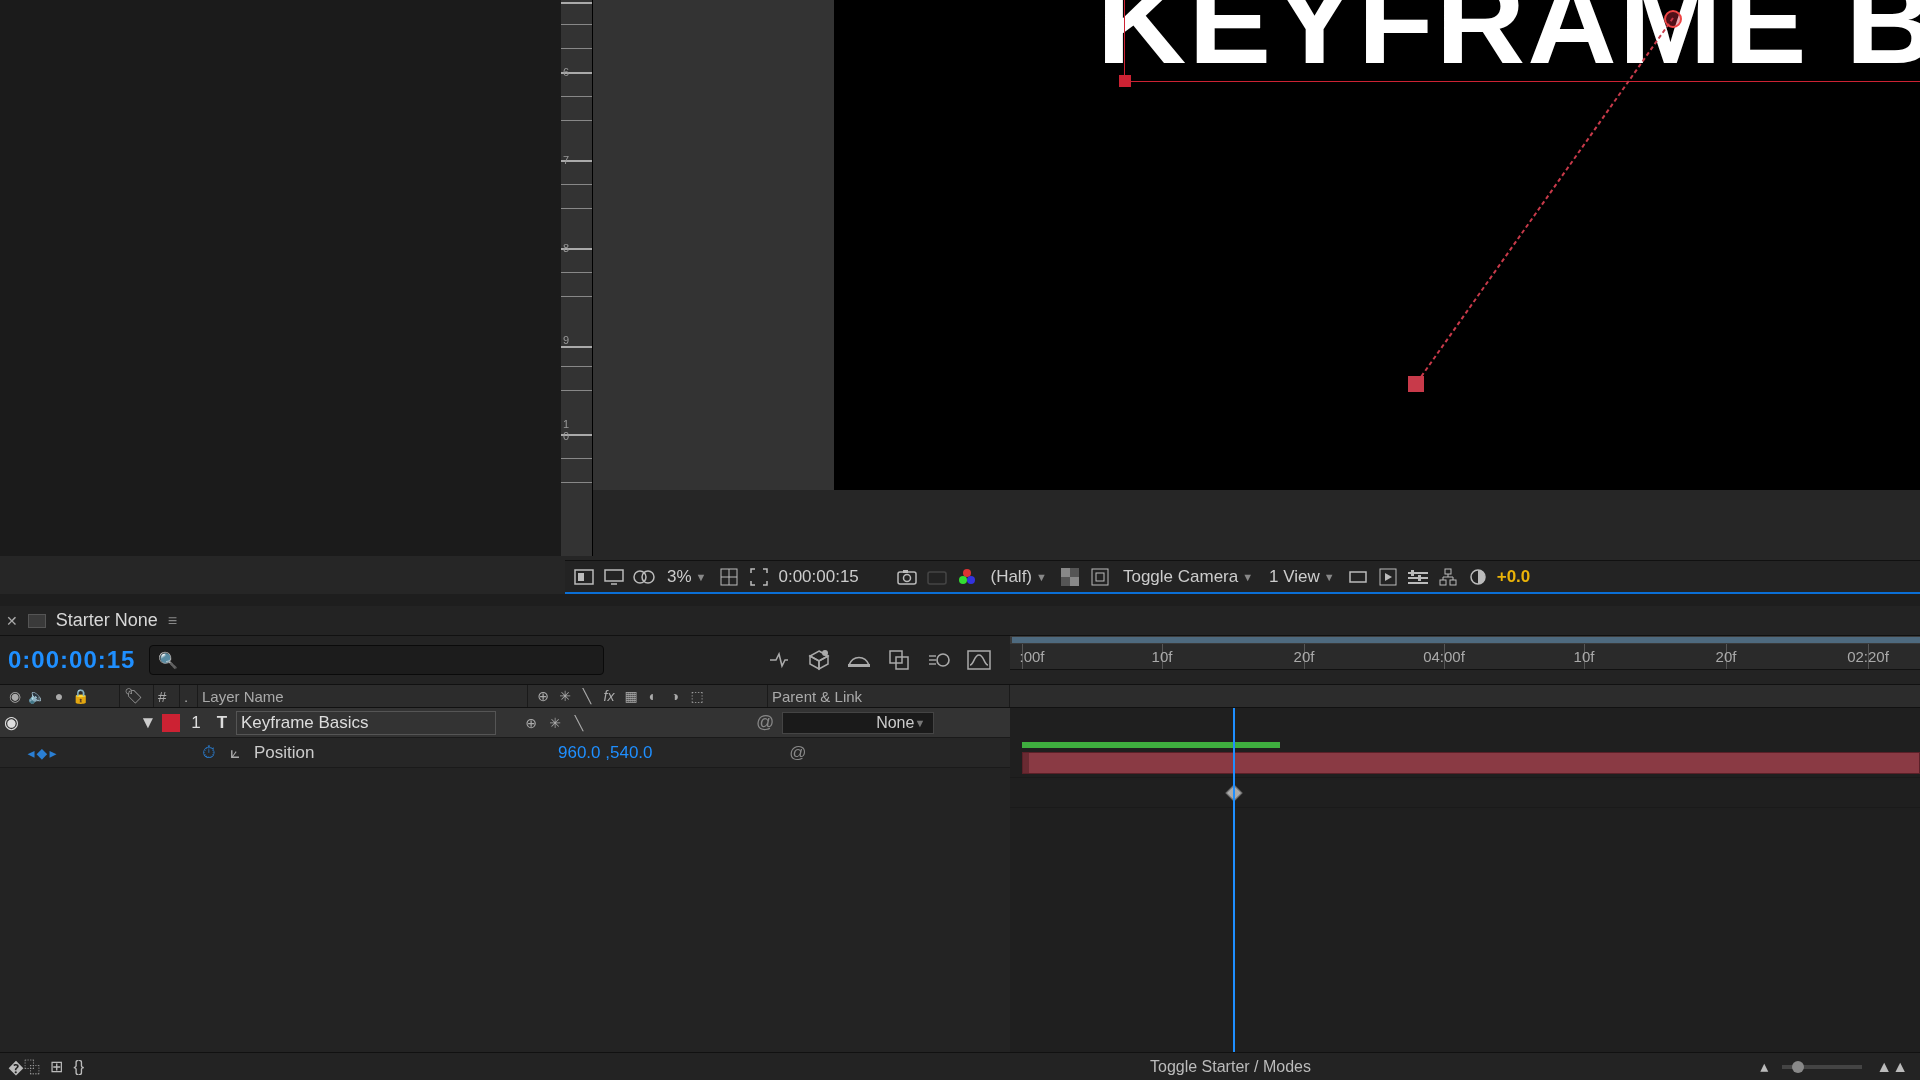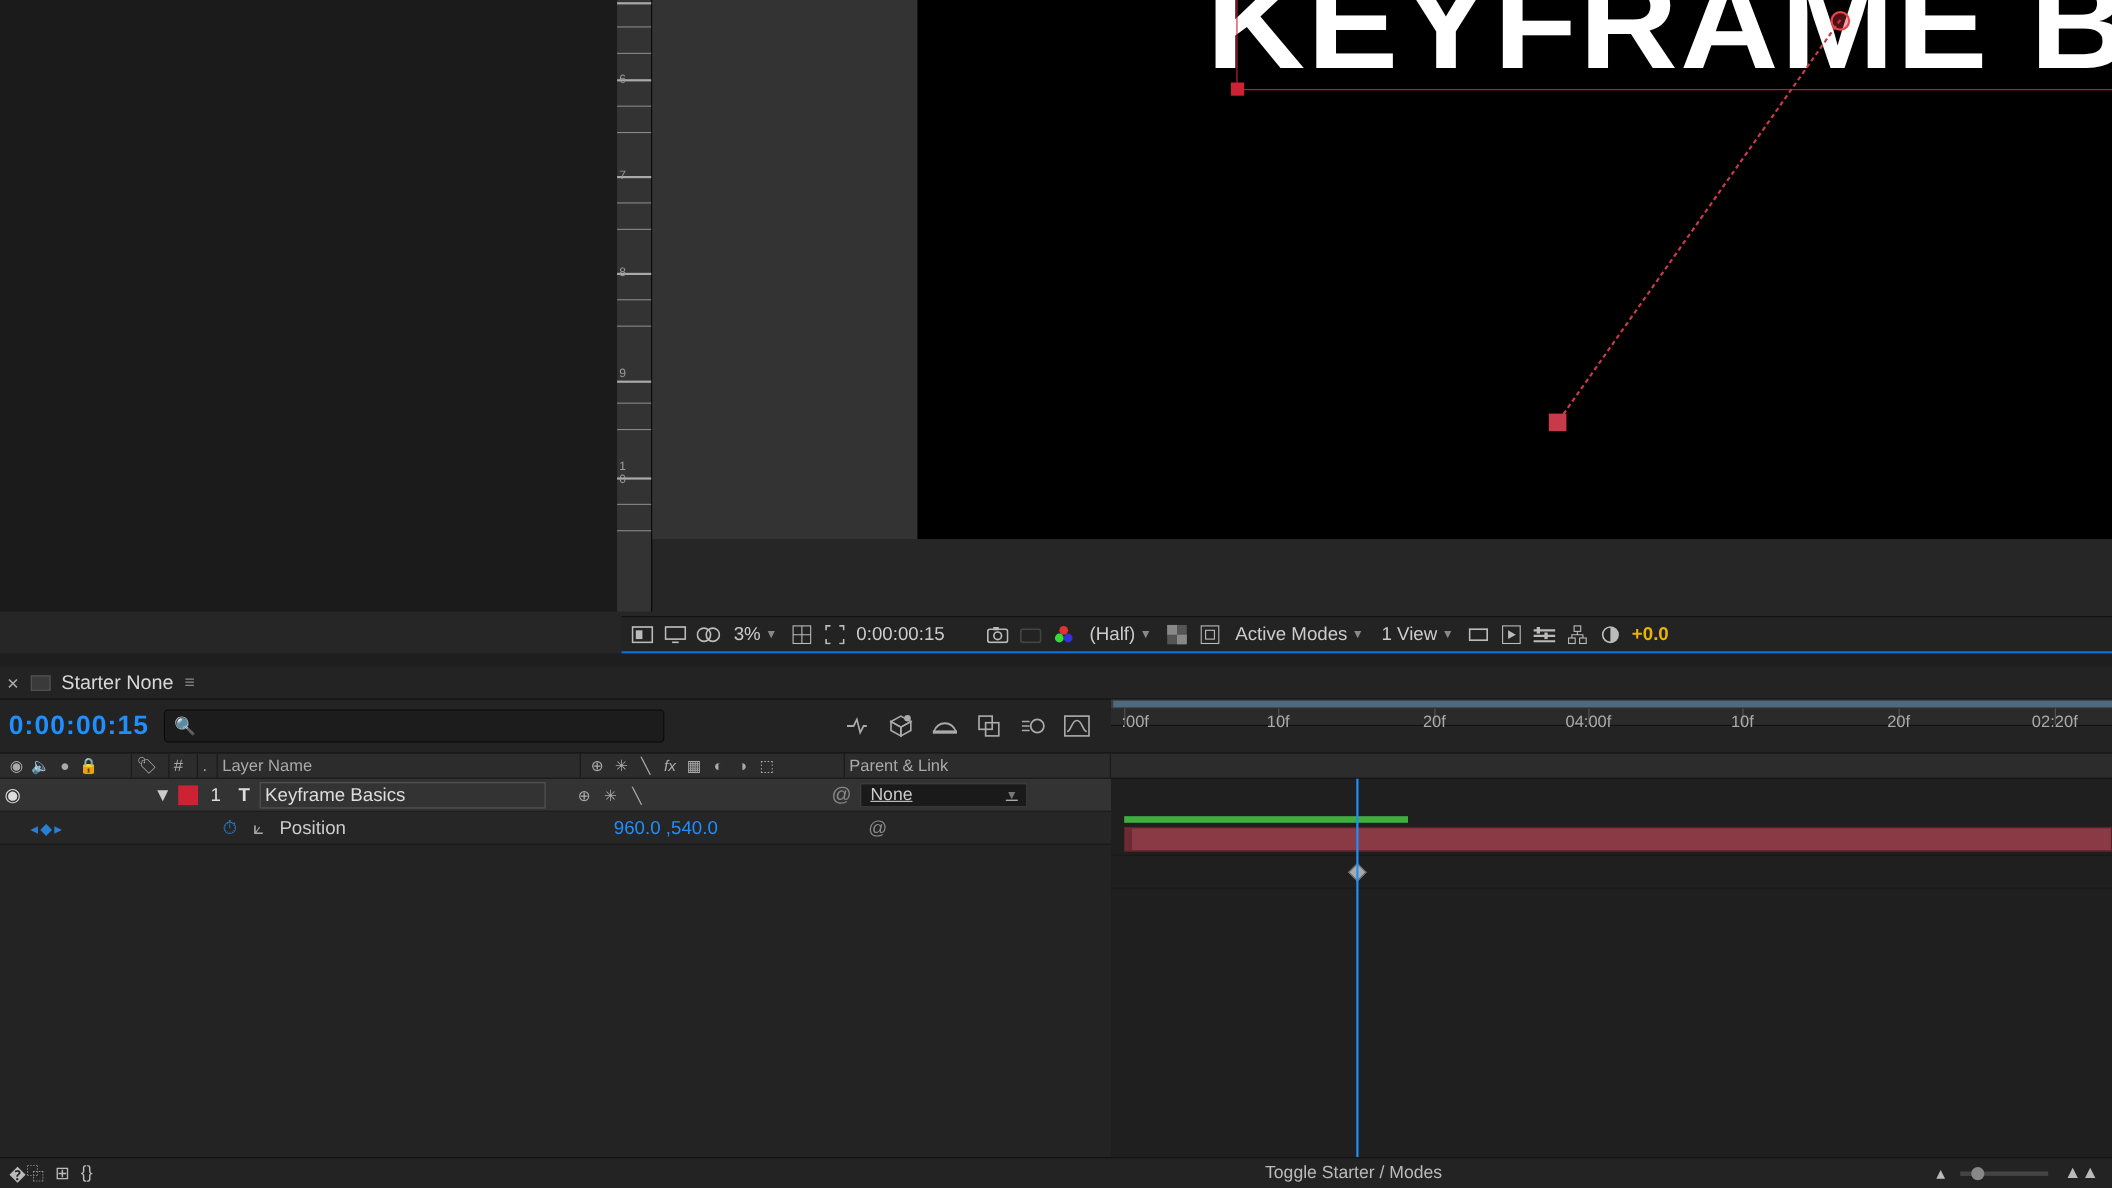--- a/index.html
+++ b/index.html
@@ -65,32 +65,32 @@
 .c-twirl { width:20px; text-align:center; color:#ccc; }
 .c-color { width:18px; height:18px; background:#c23; margin:0 4px; }
 .c-num { width:24px; text-align:center; }
 .c-type { width:28px; text-align:center; font-weight:700; }
 .c-name { width:280px; }
 .c-name input { width:260px; background:transparent; border:1px solid #555; color:#ddd; font-size:17px; padding:1px 4px; }
 .c-sw { width:240px; display:flex; gap:2px; padding-left:4px; }
 .c-sw span { width:22px; height:20px; display:flex; align-items:center; justify-content:center; color:#aaa; font-size:14px; }
 .c-parent { width:200px; display:flex; align-items:center; gap:8px; }
 .c-parent .pick { font-size:18px; color:#888; }
-.c-parent .dd { background:#1a1a1a; color:#ccc; border:1px solid #444; font-size:16px; padding:1px 8px; width:152px; display:flex; justify-content:space-between; align-items:center;text-decoration:underline; }
+.c-parent .dd { background:#1a1a1a; color:#ccc; border:1px solid #444; font-size:16px; padding:1px 8px; width:152px; display:flex; justify-content:flex-end; align-items:center; }
 
 .prop-row .key-nav { width:78px; display:flex; justify-content:center; gap:2px; color:#2a7fd4; font-size:14px; padding-left:6px;}
 .prop-row .key-nav .diamond { color:#2a7fd4; }
 .prop-row .stopwatch { width:26px; text-align:center; color:#2a7fd4; }
 .prop-row .graph { width:26px; text-align:center; color:#aaa; }
 .prop-row .pname { width:310px; padding-left:6px; }
 .prop-row .pval { color:#1f8fff; width:220px; }
 .prop-row .plink { width:40px; text-align:center; color:#888; }
 
 
-#time-ruler { position:absolute; left:0; right:0; top:0; height:24px; background:#2a2a2a; border-bottom:1px solid #111; }
+#time-ruler { position:absolute; left:0; right:0; top:0; height:34px; background:#2a2a2a; border-bottom:1px solid #111; }
 #time-ruler .wabar { position:absolute; left:0; right:0; top:0; height:8px; background:#3a3a3a; }
 #time-ruler .wabar .wa { position:absolute; left:2px; width:100%; top:1px; height:6px; background:#4e6a7f; }
 #time-ruler .tick { position:absolute; top:8px; bottom:0; width:1px; background:#555; }
 #time-ruler .tlabel { position:absolute; top:12px; font-size:15px; color:#aaa; transform:translateX(-50%); }
 #cti { position:absolute; top:0; bottom:0; width:2px; background:#1f8fff; }
 
 
 #bars { position:absolute; left:0; right:0; top:40px; bottom:0; }
 .bar-row { height:30px; position:relative; border-bottom:1px solid #1a1a1a; }
 .layer-bar { position:absolute; top:4px; height:22px; background:#8a3a44; border:1px solid #5a2028; }
@@ -220,21 +220,21 @@
           <rect x="9" y="9" width="9" height="9" fill="#888"></rect>
         </svg>
       </span>
     <span class="ico">
         <svg width="18" height="18" viewBox="0 0 18 18">
           <rect x="1" y="1" width="16" height="16" fill="none" stroke="#bbb"></rect>
           <rect x="5" y="5" width="8" height="8" fill="none" stroke="#bbb"></rect>
         </svg>
       </span>
     <div class="drop">
-      <span>Active Modes</span>
+      <span>Toggle Camera</span>
       <span class="chev">▼</span>
     </div>
     <div class="drop">
       <span>1 View</span>
       <span class="chev">▼</span>
     </div>
     <span class="ico">
         <svg width="18" height="18" viewBox="0 0 18 18">
           <rect x="1" y="4" width="16" height="10" fill="none" stroke="#bbb" stroke-width="1.5"></rect>
         </svg>

